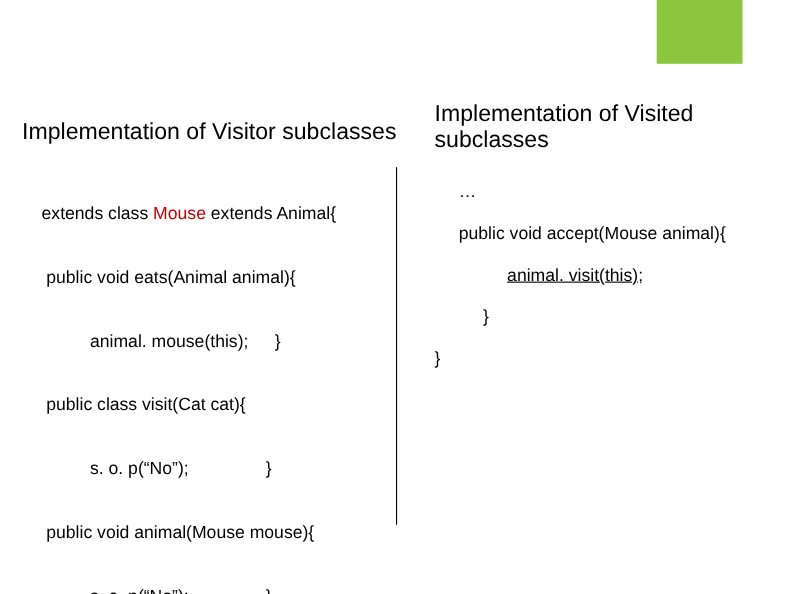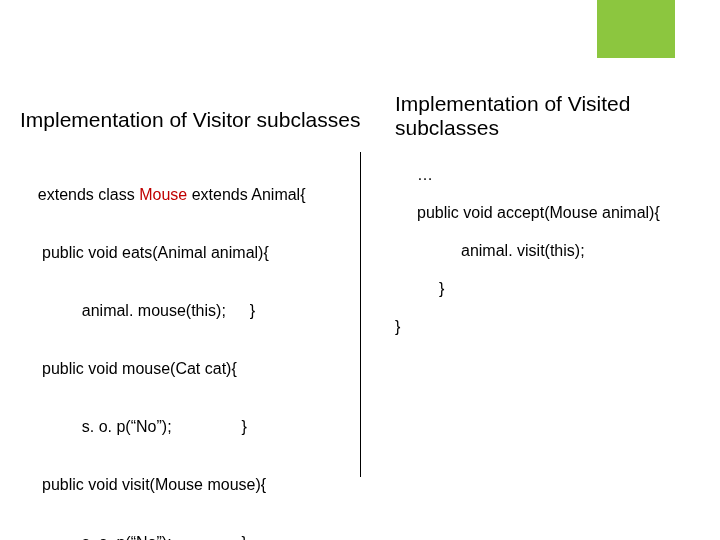--- a/index.html
+++ b/index.html
@@ -57,21 +57,21 @@
 
   .code-line {
     display: block;
     white-space: pre;
     margin: 0;
   }
   .gap { height: 18px; }
   .kw-red { color: #c00000; margin-top: 33px; }
   .ind1 { padding-left: 22px; }
   .ind2 { padding-left: 44px; }
-  .ind3 { padding-left: 66px; }
+  .ind3 { padding-left: 66px; text-decoration: underline; }
 
   .brace-inline { display: inline-block; margin-left: 24px; }
 </style>
 </head>
 <body>
 
 <div class="accent-box"></div>
 
 <div class="heading heading-left">Implementation of Visitor subclasses</div>
 <div class="heading heading-right">Implementation of Visited subclasses</div>
@@ -82,27 +82,27 @@
   <span class="code-line">
     <span>extends class </span><span class="kw-red">Mouse</span><span> extends Animal{</span>
   </span>
   <div class="gap"></div>
   <span class="code-line ind1">public void eats(Animal animal){</span>
   <div class="gap"></div>
   <span class="code-line ind2">
     <span>animal. mouse(this);</span><span class="brace-inline">}</span>
   </span>
   <div class="gap"></div>
-  <span class="code-line ind1">public void mouse(Cat cat){</span>
+  <span class="code-line ind1">public class visit(Cat cat){</span>
   <div class="gap"></div>
   <span class="code-line ind2">
     <span>s. o. p(“No”);</span><span class="brace-inline" style="margin-left:70px">}</span>
   </span>
   <div class="gap"></div>
-  <span class="code-line ind1">public void visit(Mouse mouse){</span>
+  <span class="code-line ind1">public void animal(Mouse mouse){</span>
   <div class="gap"></div>
   <span class="code-line ind2">
     <span>s. o. p(“No”);</span><span class="brace-inline" style="margin-left:70px">}</span>
   </span>
 
 </div>
 
 <div class="col-right">
   <span class="code-line ind1">…</span>
   <div class="gap"></div>

